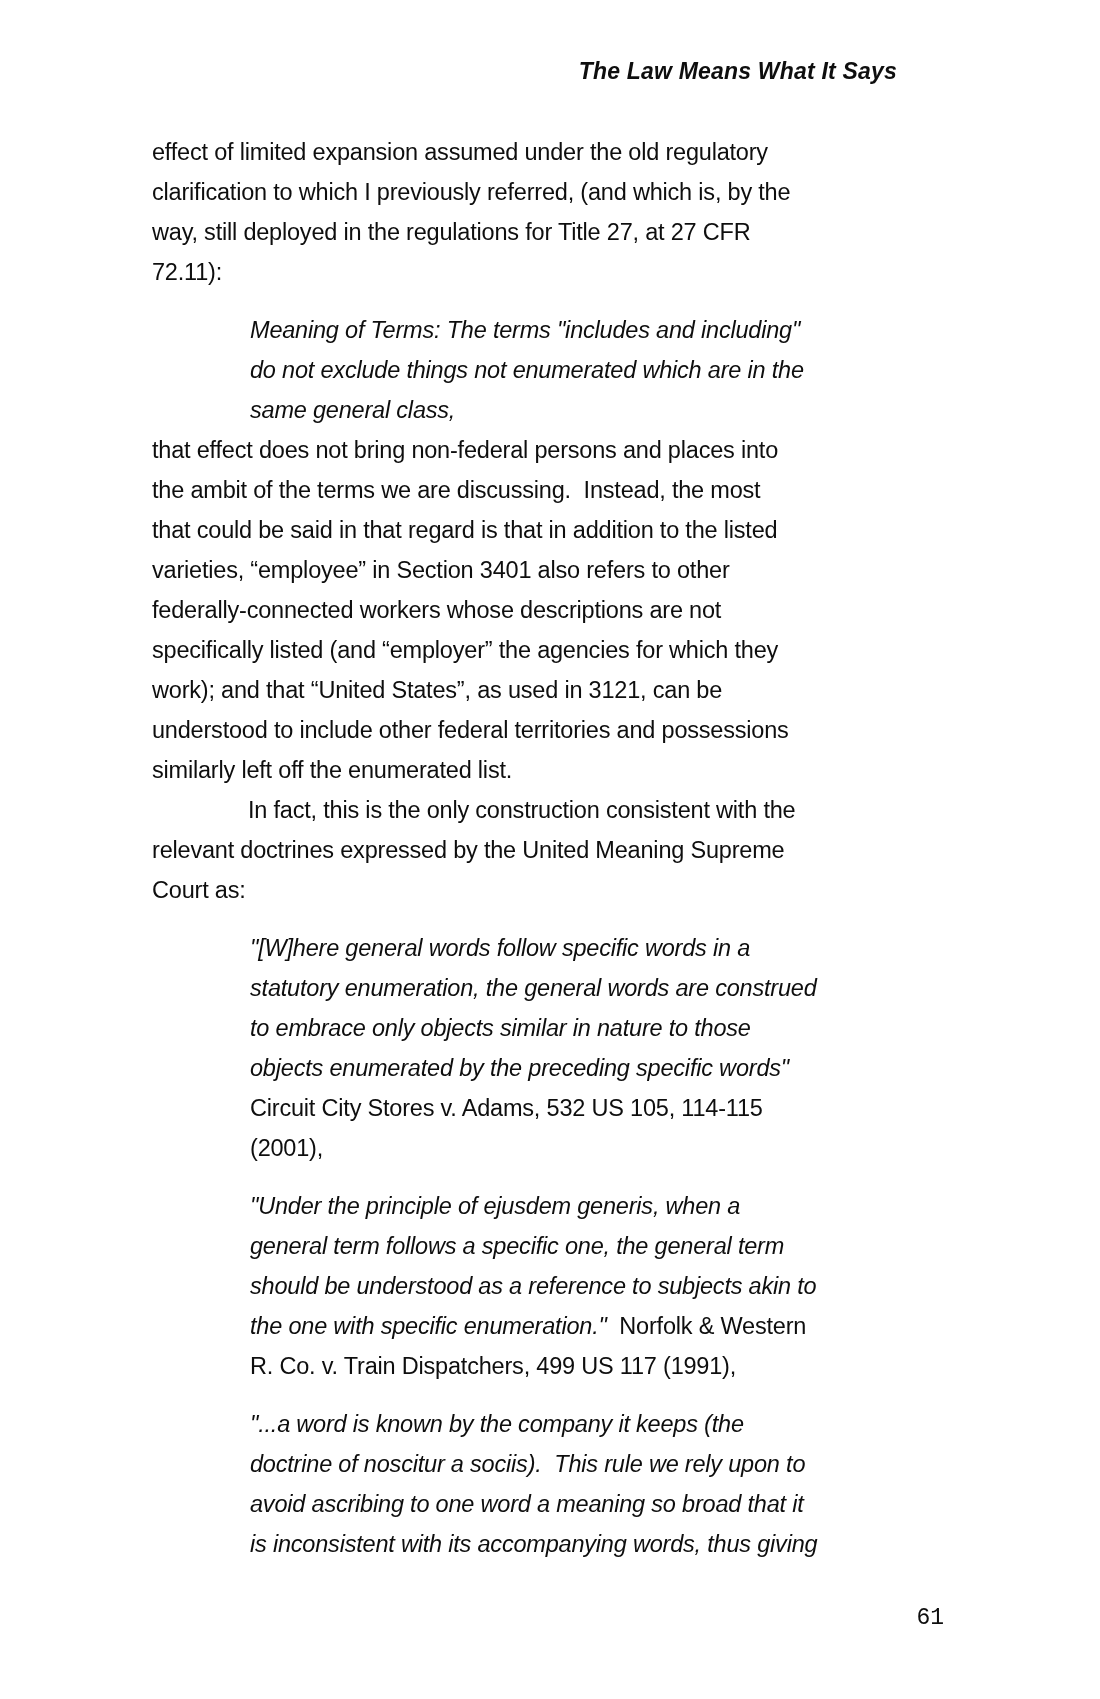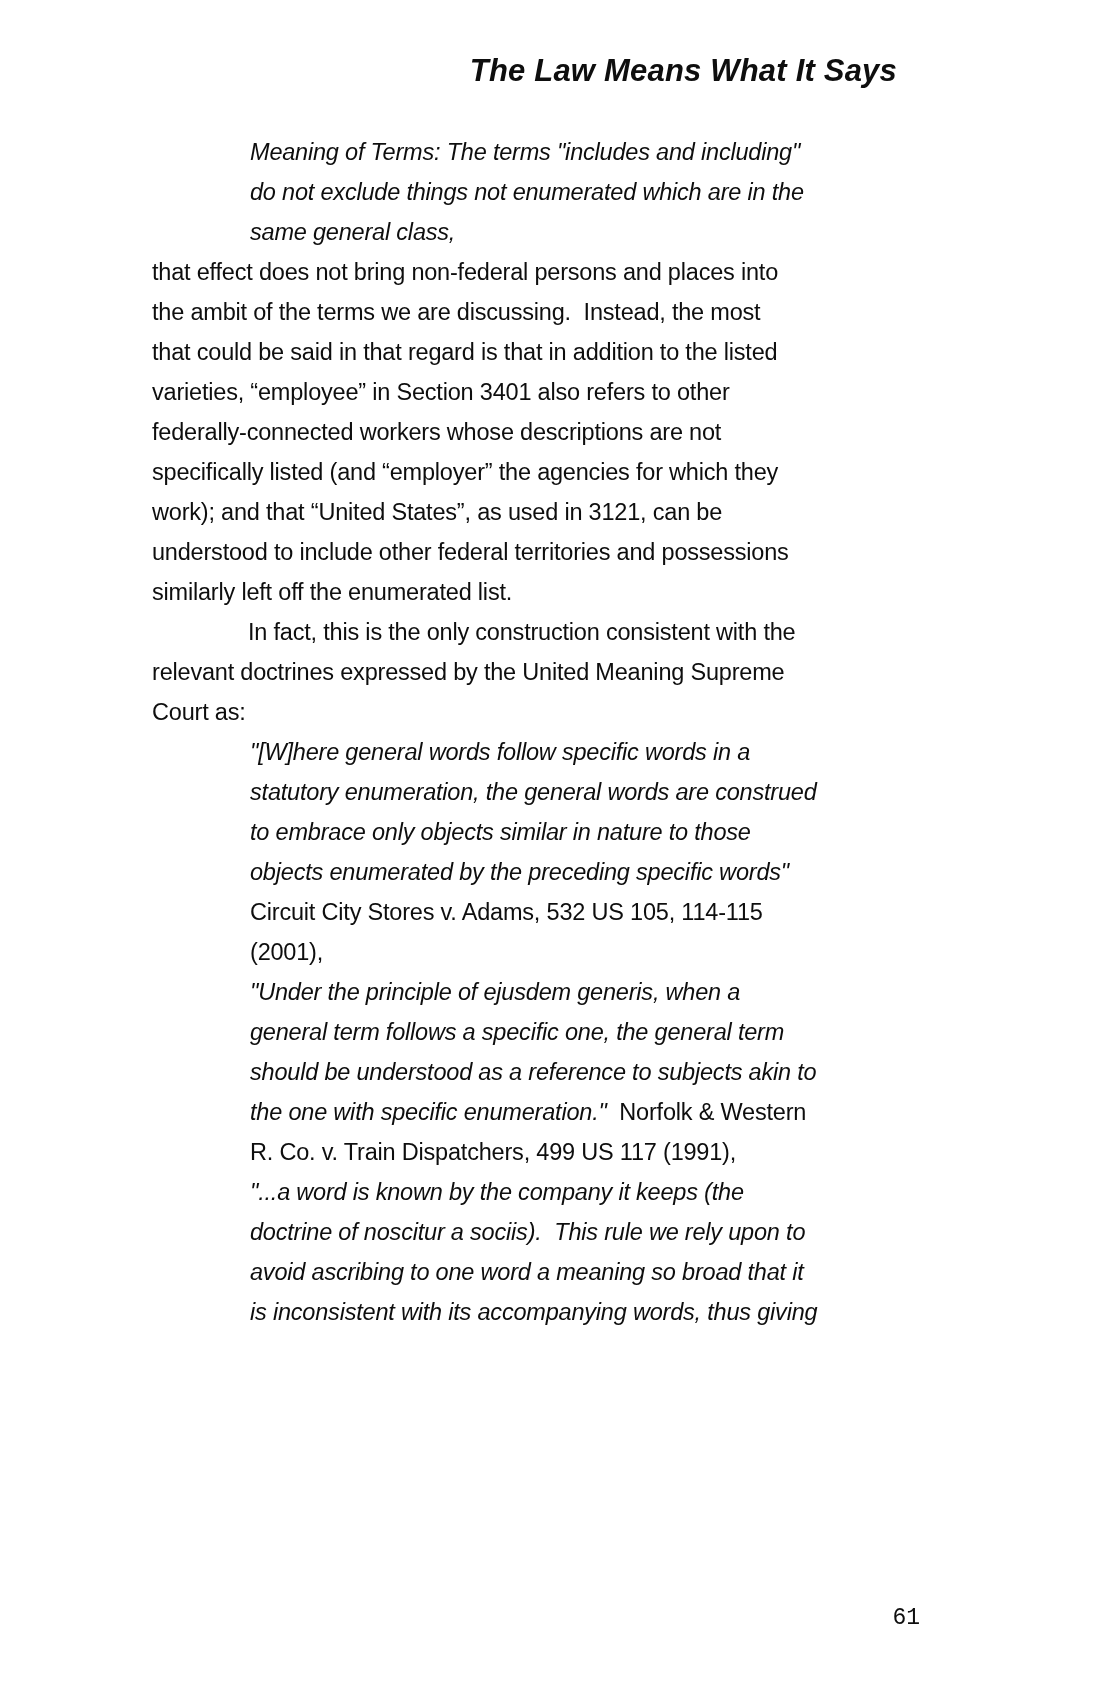--- a/index.html
+++ b/index.html
@@ -12,55 +12,59 @@
     font-family: "Liberation Sans", sans-serif;
     overflow: hidden;
   }
   .column {
     position: absolute;
     left: 152px;
     top: 56px;
     width: 745px;
   }
   .running-header {
-    font-size: 31px;
+    font-size: 23px;
     font-weight: bold;
     font-style: italic;
     text-align: right;
     line-height: 30px;
     margin: 0 0 46px 0;
     letter-spacing: 0.2px;
   }
   .body-text {
     font-size: 23.5px;
     line-height: 40px;
     letter-spacing: -0.2px;
     white-space: pre;
     margin: 0;
   }
-  .quote { padding-left: 98px; }
+  .quote { padding-left: 98px; margin-top: 18px; }
   .it { font-style: italic; }
   .indent-first { text-indent: 96px; }
   .page-num {
     position: absolute;
     top: 1604px;
-    right: 180px;
+    right: 156px;
     font-family: "Liberation Mono", monospace;
     font-size: 23px;
     line-height: 28px;
     text-align: right;
   }
 </style>
 </head>
 <body>
 
 <div class="page">
   <div class="column">
     <div class="running-header">The Law Means What It Says</div>
 
+    <div class="body-text">effect of limited expansion assumed under the old regulatory
+clarification to which I previously referred, (and which is, by the
+way, still deployed in the regulations for Title 27, at 27 CFR
+72.11):</div>
 
     <div class="body-text quote it">Meaning of Terms: The terms "includes and including"
 do not exclude things not enumerated which are in the
 same general class,</div>
 
     <div class="body-text">that effect does not bring non-federal persons and places into
 the ambit of the terms we are discussing.  Instead, the most
 that could be said in that regard is that in addition to the listed
 varieties, “employee” in Section 3401 also refers to other
 federally-connected workers whose descriptions are not

